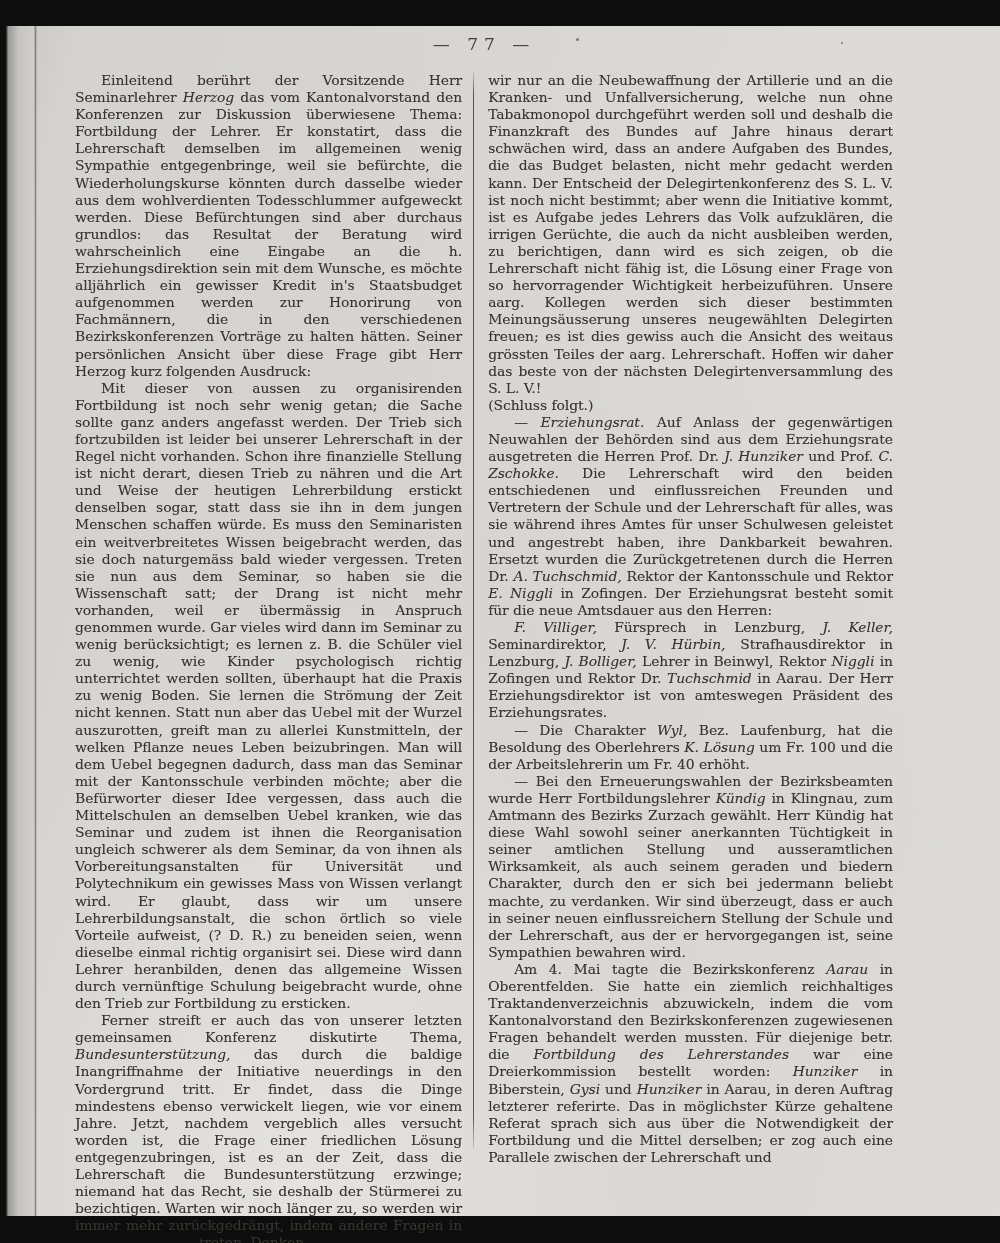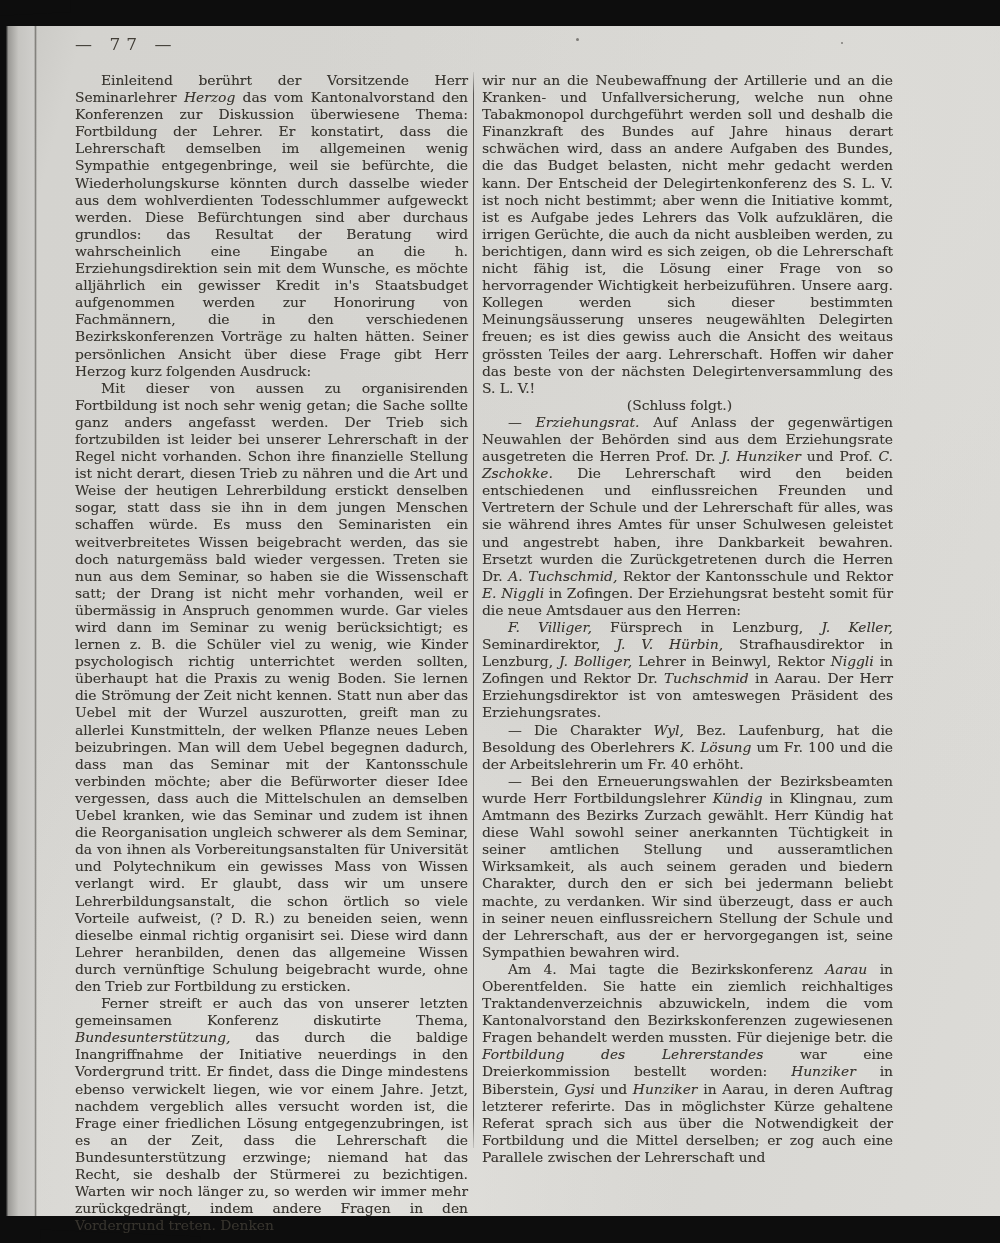--- a/index.html
+++ b/index.html
@@ -32,46 +32,47 @@
     position:absolute;left:-8px;top:-14px;width:78px;height:28px;
     background:#0d0d0d;transform:rotate(-3deg);
   }
   .bottom-tear{
     position:absolute;left:40px;bottom:-14px;width:160px;height:24px;
     background:#0d0d0d;transform:rotate(2.5deg);
   }
 
   .page-header{
     position:absolute;left:69px;top:8px;width:818px;
+    text-align:center;
     font-size:17px;letter-spacing:6px;
     color:#413d36;
   }
 
   .text-area{
     position:absolute;left:69px;top:46px;width:818px;height:1076px;
-    display:flex;align-items:stretch;
+    display:flex;align-items:stretch;gap:6px;
   }
   .col{color:#37342e;}
   .col-left{width:393px;}
   .col-right{width:411px;}
   .col-divider{
     width:1px;margin-left:5px;margin-right:8px;
     background:linear-gradient(to bottom,rgba(45,43,40,.1) 0,rgba(45,43,40,.75) 2%,rgba(45,43,40,.75) 97%,rgba(45,43,40,.15) 100%);
   }
 
   .para{
     margin:0;
     font-size:13.8px;line-height:17.1px;
     text-align:justify;
     text-indent:26px;
     color:#37342e;
     text-shadow:.2px .2px 0 rgba(55,52,46,.35);
   }
   .para.noindent{text-indent:0;}
-  .para.closing{text-align:center;text-indent:0;padding-right:16px;}
+  .para.closing{text-align:left;text-indent:0;padding-right:16px;}
   .it{font-style:italic;}
 
   .speck{position:absolute;width:3px;height:3px;border-radius:50%;background:rgba(50,48,44,.55);}
 </style>
 </head>
 <body>
 
 <div class="scan">
   <div class="paper">
     <div class="spine-page"></div>

